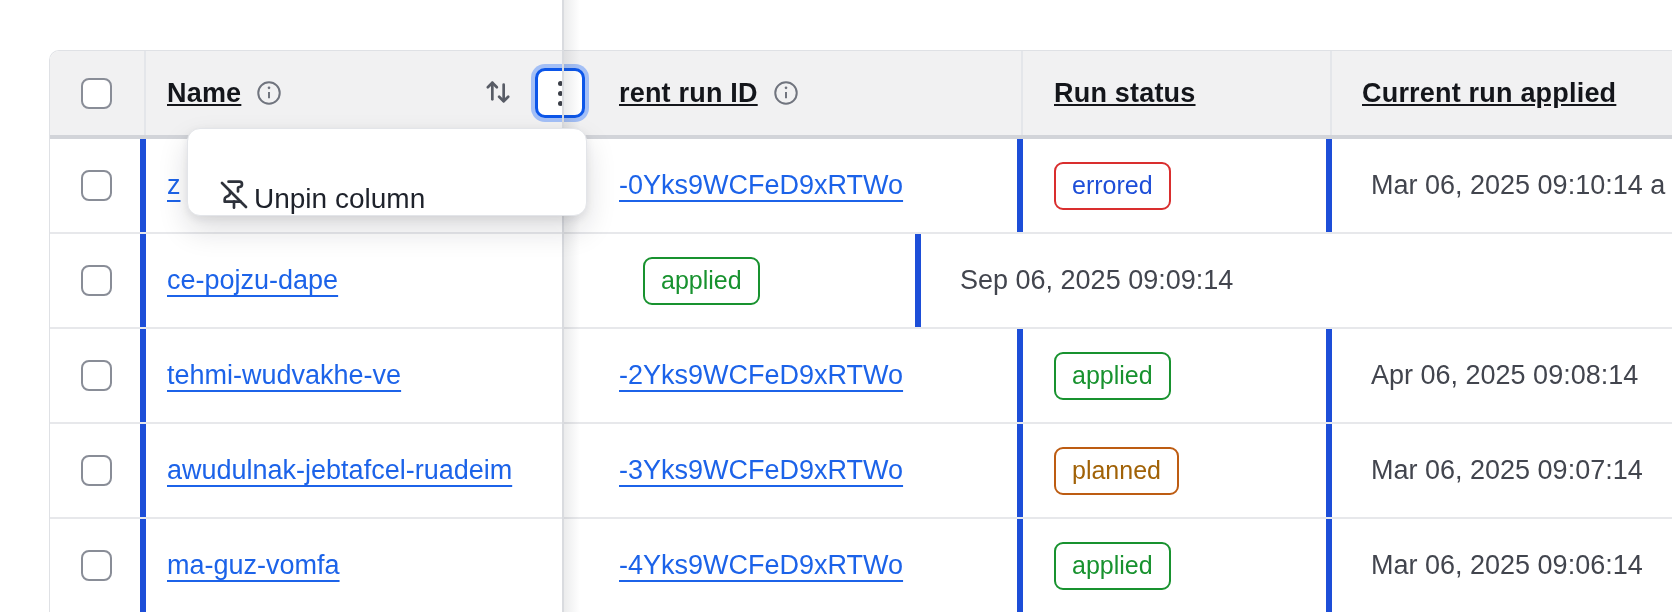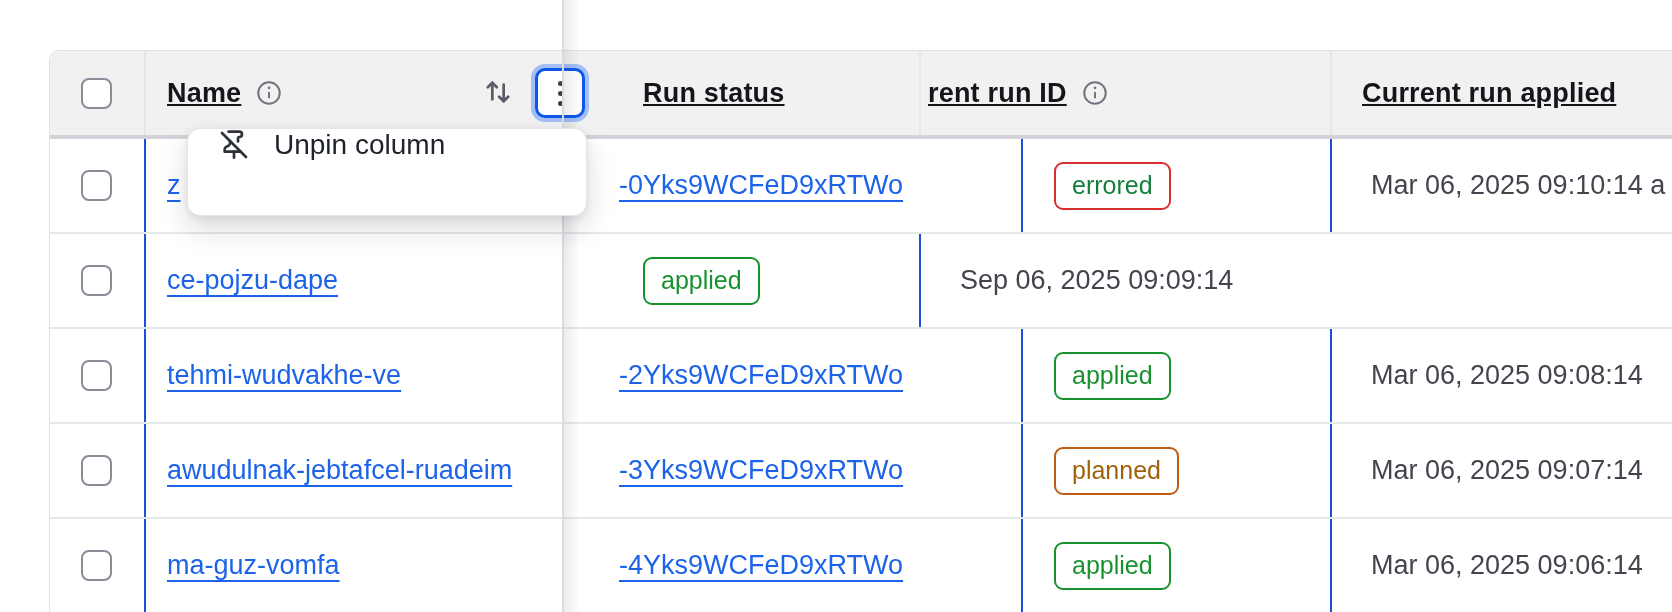--- a/index.html
+++ b/index.html
@@ -8,21 +8,21 @@
   .viewport { position:relative; width:1672px; height:612px; background:#fff; overflow:hidden; }
 
   
   .table { position:absolute; left:49px; top:50px; width:1736px;
            border:1px solid #dfe1e5; border-bottom:none; border-radius:10px 10px 0 0; }
   .thead { display:flex; height:88px; background:#f1f1f2; border-radius:9px 9px 0 0;
            border-bottom:4px solid #d2d4d9; }
   .th { display:flex; align-items:center; border-right:2px solid #e4e6ea; }
   .th:last-child { border-right:none; }
   .tr { display:flex; height:95px; border-bottom:2px solid #e7e8eb; background:#fff; }
-  .td { display:flex; align-items:center; border-right:2px solid #1d4ed8; overflow:hidden; }
+  .td { display:flex; align-items:center; border-right:6px solid #1d4ed8; overflow:hidden; }
   .td:last-child, .tr .td.td-name { border-right:none; }
 
   .col-check   { width:96px;  flex:0 0 96px;  justify-content:flex-start; padding-left:31px; }
   .col-name    { width:466px; flex:0 0 466px; padding-left:21px; }
   .col-runid   { width:411px; flex:0 0 411px; padding-left:7px; }
   .col-status  { width:309px; flex:0 0 309px; padding-left:31px; }
   .col-applied { width:454px; flex:0 0 454px; padding-left:30px; }
 
   .th-label { font-size:27px; font-weight:700; color:#14161b; letter-spacing:.2px;text-decoration:underline; }
   .icon-gap { margin-left:14px; display:flex; align-items:center; }
@@ -51,21 +51,21 @@
   
   .pin-shadow { position:absolute; left:562px; top:0; height:700px; width:18px;
                 border-left:2px solid #d9dbdf; pointer-events:none; z-index:2;
                 background:linear-gradient(to right, rgba(60,64,72,.10), rgba(60,64,72,0)); }
 
   
   .dropdown { position:absolute; left:187px; top:128px; width:400px; height:88px; z-index:20;
               background:#fff; border:1px solid #e3e5e9; border-radius:13px;
               box-shadow:0 14px 30px rgba(20,24,34,.14), 0 3px 8px rgba(20,24,34,.08);
               display:flex; align-items:center; }
-  .menu-item { display:flex; align-items:flex-start; gap:24px; padding:0 24px 0 30px;
+  .menu-item { display:flex; align-items:flex-end; gap:4px; padding:0 24px 0 30px;
                width:100%; height:100%; cursor:pointer; border-radius:13px; }
   .menu-item span.mi-label { font-size:28px; color:#1e222b; }
 </style>
 </head>
 <body>
 
 <div class="viewport">
 
   <div class="table">
 
@@ -97,53 +97,53 @@
           <button class="kebab-btn" aria-label="column options" aria-expanded="true">
             <span style="display:flex;flex-direction:column;gap:5px;align-items:center;">
               <span class="dot"></span>
                 <span class="dot"></span>
                 <span class="dot"></span>
             </span>
           </button>
         </span>
       </div>
 
-      <div class="th col-status">
-        <span class="th-label">Run status</span>
-      </div>
-
       <div class="th col-runid">
         <span class="th-label">rent run ID</span>
         <span class="icon-gap">
           <svg width="28" height="28" viewBox="0 0 24 24" fill="none" stroke="#70747e" stroke-width="1.7">
             <circle cx="12" cy="12" r="9.2"></circle>
             <line x1="12" y1="11.2" x2="12" y2="16.6"></line>
             <circle cx="12" cy="7.6" r="1.15" fill="#70747e" stroke="none"></circle>
           </svg>
         </span>
       </div>
 
+      <div class="th col-status">
+        <span class="th-label">Run status</span>
+      </div>
+
       <div class="th col-applied">
         <span class="th-label">Current run applied</span>
       </div>
     </div>
 
     <div class="tbody">
   <div class="tr">
     <div class="td col-check">
       <span class="checkbox" role="checkbox" aria-checked="false"></span>
     </div>
     <div class="td col-name td-name">
       <a class="link" href="#">z</a>
     </div>
     <div class="td col-runid">
       <a class="link" href="#">-0Yks9WCFeD9xRTWo</a>
     </div>
     <div class="td col-status">
-      <span class="badge" style="color: #15803d; border-color: rgb(217, 46, 46);">errored</span>
+      <span class="badge" style="color: #1d4ed8; border-color: rgb(217, 46, 46);">errored</span>
     </div>
     <div class="td col-applied">
       <span class="timestamp">Mar 06, 2025 09:10:14 a</span>
     </div>
   </div>
 
   <div class="tr">
     <div class="td col-check">
       <span class="checkbox" role="checkbox" aria-checked="false"></span>
     </div>
@@ -165,21 +165,21 @@
     <div class="td col-name td-name">
       <a class="link" href="#">tehmi-wudvakhe-ve</a>
     </div>
     <div class="td col-runid">
       <a class="link" href="#">-2Yks9WCFeD9xRTWo</a>
     </div>
     <div class="td col-status">
       <span class="badge" style="color: rgb(24, 146, 47); border-color: rgb(24, 146, 47);">applied</span>
     </div>
     <div class="td col-applied">
-      <span class="timestamp">Mar 06, 2025 09:08:14</span>
+      <span class="timestamp">Apr 06, 2025 09:08:14</span>
     </div>
   </div>
 
   <div class="tr">
     <div class="td col-check">
       <span class="checkbox" role="checkbox" aria-checked="false"></span>
     </div>
     <div class="td col-name td-name">
       <a class="link" href="#">awudulnak-jebtafcel-ruadeim</a>
     </div>

